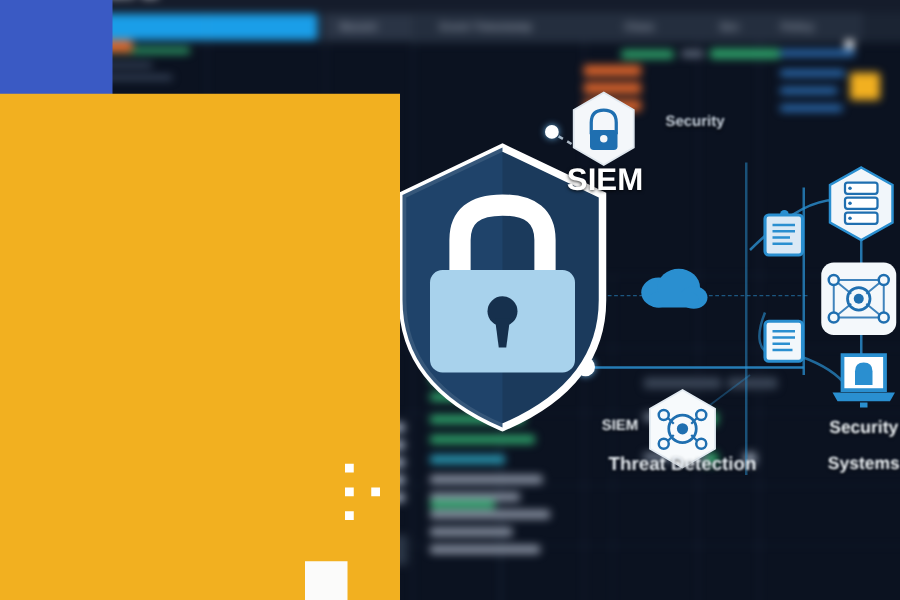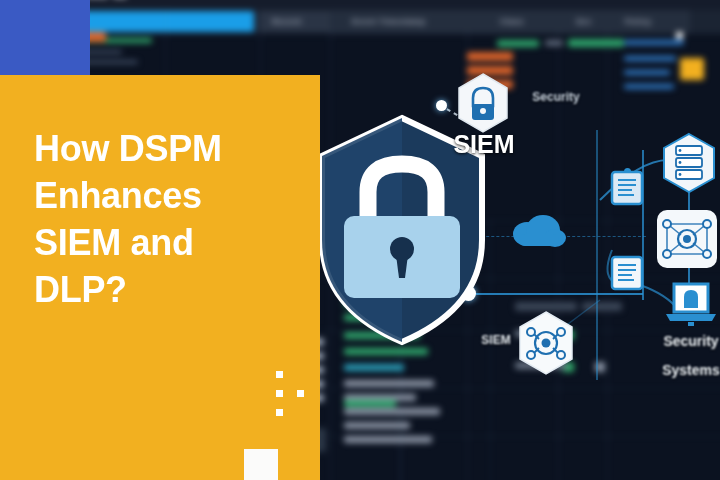--- a/index.html
+++ b/index.html
@@ -260,40 +260,35 @@
       <path d="M 31 2 L 57 17 L 57 49 L 31 64 L 5 49 L 5 17 Z" fill="#f7fafc" stroke="#e3ebf2" stroke-width="1.5"></path>
       <circle cx="31" cy="33" r="11" fill="none" stroke="#1f6fb0" stroke-width="2.2"></circle>
       <circle cx="31" cy="33" r="4.5" fill="#1f6fb0"></circle>
       <circle cx="16" cy="22" r="4" fill="none" stroke="#1f6fb0" stroke-width="2"></circle>
       <circle cx="46" cy="22" r="4" fill="none" stroke="#1f6fb0" stroke-width="2"></circle>
       <circle cx="16" cy="45" r="4" fill="none" stroke="#1f6fb0" stroke-width="2"></circle>
       <circle cx="46" cy="45" r="4" fill="none" stroke="#1f6fb0" stroke-width="2"></circle>
       <path d="M 19 24 L 24 29 M 43 24 L 38 29 M 19 43 L 24 38 M 43 43 L 38 38" stroke="#1f6fb0" stroke-width="1.8"></path>
     </svg>
     <div class="ghostlabel" style="left:472px;top:333px;width:48px;font-size:12px;font-weight:bold;color:#e4eaf0;">SIEM</div>
+    <div class="ghostlabel" style="left:463px;top:363px;width:166px;font-size:15px;font-weight:bold;color:#e8eef4;">Threat Detection</div>
 
     <svg style="position:absolute;left:662px;top:278px;width:58px;height:50px;">
       <path d="M 12 6 L 46 6 L 46 34 L 12 34 Z" fill="#ffffff" stroke="#2a8fd0" stroke-width="3"></path>
       <path d="M 29 12 Q 22 12 22 19 L 22 30 L 36 30 L 36 19 Q 36 12 29 12 Z" fill="#2a8fd0"></path>
       <path d="M 4 36 L 54 36 L 50 43 L 8 43 Z" fill="#2a8fd0"></path>
       <rect x="26" y="44" width="6" height="4" fill="#2a8fd0"></rect>
     </svg>
     <div class="ghostlabel" style="left:648px;top:333px;width:86px;font-size:14px;font-weight:bold;color:#eef3f7;">Security</div>
     <div class="ghostlabel" style="left:648px;top:362px;width:86px;font-size:14px;font-weight:bold;color:#eef3f7;">Systems</div>
   </div>
 
   <div class="blue-square"></div>
   <div class="yellow-panel"></div>
 
-  <div class="headline">
-    <div>How DSPM</div>
-    <div>Enhances</div>
-    <div>SIEM and</div>
-    <div>DLP?</div>
-  </div>
 
   <div class="dot-deco" style="left:276px;top:371px;"></div>
   <div class="dot-deco" style="left:276px;top:390px;"></div>
   <div class="dot-deco" style="left:276px;top:409px;"></div>
   <div class="dot-deco" style="left:297px;top:390px;"></div>
 
   <div class="white-square"></div>
 </div>
 
 </body></html>

